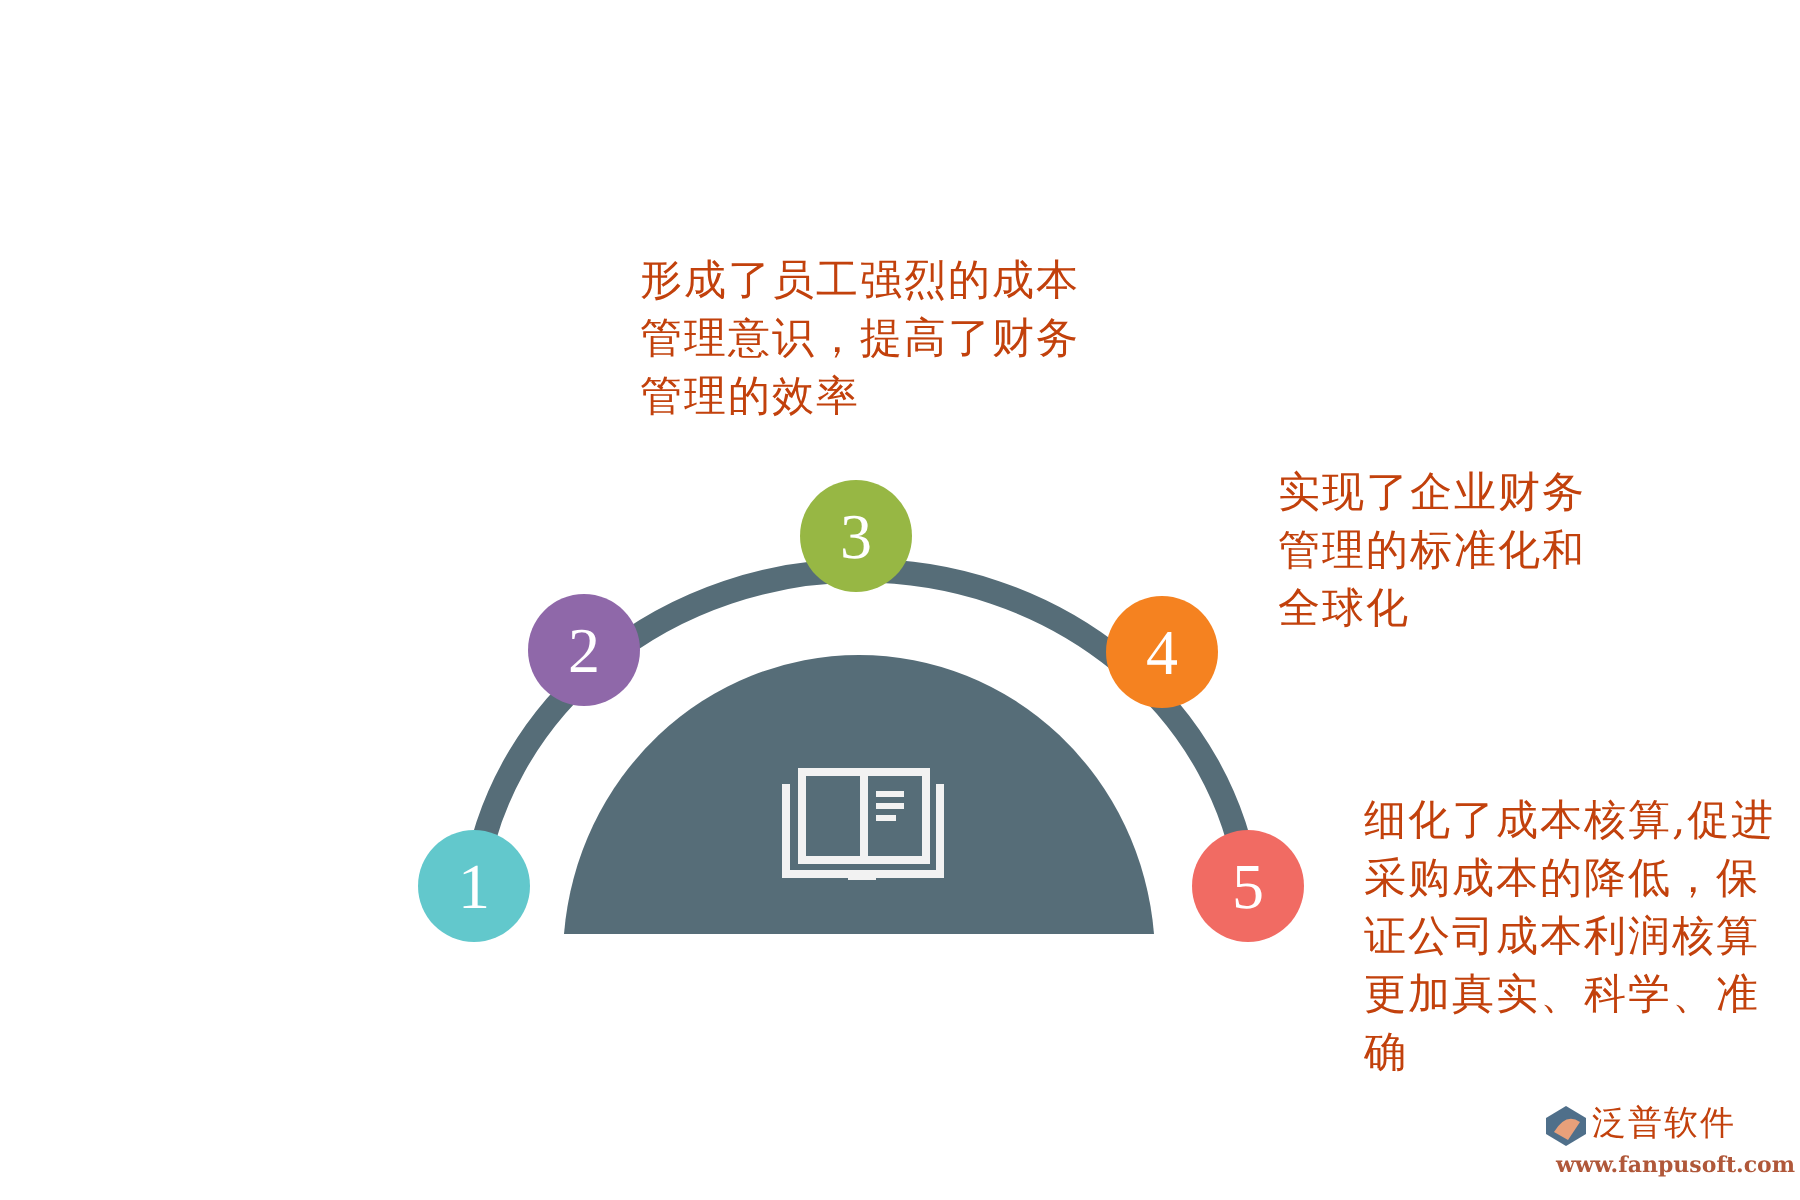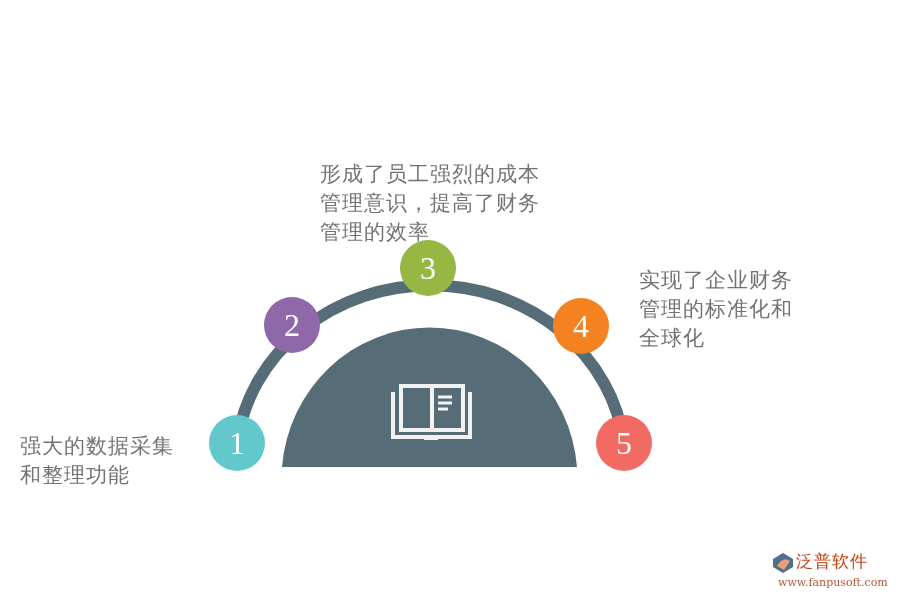--- a/index.html
+++ b/index.html
@@ -1,25 +1,25 @@
 <!DOCTYPE html>
 <html><head>
 <meta charset="utf-8">
 <style>
   html, body { margin:0; padding:0; background:#ffffff; }
   body { width:900px; height:600px; position:relative; overflow:hidden;
          font-family:"DejaVu Serif","Liberation Serif",serif; }
   .stage { position:absolute; left:0; top:0; width:900px; height:600px; }
-  .txt { position:absolute; color:#737373; font-size:21px; line-height:29px; letter-spacing:1px; white-space:pre;margin-top:34px; }
+  .txt { position:absolute; color:#c2410c; font-size:21px; line-height:29px; letter-spacing:1px; white-space:pre; }
   .num { position:absolute; width:56px; height:56px; border-radius:50%; color:#fff;
          font-size:32px; line-height:56px; text-align:center;
          font-family:"Liberation Serif","DejaVu Serif",serif; }
   .logo { position:absolute; left:770px; top:550px; width:125px; height:45px; }
   .logo-cn { position:absolute; left:26px; top:0; font-size:17px; color:#c2410c; font-family:"DejaVu Sans",sans-serif; letter-spacing:1px; }
-  .logo-url { position:absolute; left:8px; top:26px; font-size:11px; color:#b0583a; font-family:"DejaVu Serif",serif; }
+  .logo-url { position:absolute; left:8px; top:26px; font-size:11px; color:#b0583a; font-family:"DejaVu Serif",serif;font-weight:bold; }
 </style>
 </head>
 <body>
 
 <div class="stage">
   <svg width="900" height="600" style="position:absolute;left:0;top:0">
     <path d="M 237 443 A 195 180 0 0 1 624 443" fill="none" stroke="#566d78" stroke-width="12"></path>
     <path d="M 282 467 A 148 152 0 0 1 577 467 Z" fill="#566d78"></path>
     <g fill="none" stroke="#f2f2f2" stroke-width="4">
       <rect x="401" y="386" width="62" height="44"></rect>
@@ -41,28 +41,31 @@
   <div class="num" style="left: 400px; top: 240px; background: rgb(151, 183, 68);">
     <span>3</span>
   </div>
   <div class="num" style="left: 553px; top: 298px; background: rgb(245, 130, 32);">
     <span>4</span>
   </div>
   <div class="num" style="left: 596px; top: 415px; background: rgb(241, 107, 99);">
     <span>5</span>
   </div>
 
-  <div class="txt" style="left:20px;top:398px">强大的数据采集
-和整理功能</div>
   <div class="txt" style="left:320px;top:126px">形成了员工强烈的成本
 管理意识，提高了财务
 管理的效率</div>
   <div class="txt" style="left:639px;top:232px">实现了企业财务
 管理的标准化和
 全球化</div>
+  <div class="txt" style="left:682px;top:396px">细化了成本核算,促进
+采购成本的降低，保
+证公司成本利润核算
+更加真实、科学、准
+确</div>
 
   <div class="logo">
     <svg width="22" height="22" style="position:absolute;left:2px;top:2px">
       <path d="M11 1 L21 7 L21 15 L11 21 L1 15 L1 7 Z" fill="#4f6f8a"></path>
       <path d="M5 14 Q11 4 18 9 L12 18 Z" fill="#e8a07a"></path>
     </svg>
     <span class="logo-cn">泛普软件</span>
     <span class="logo-url">www.fanpusoft.com</span>
   </div>
 </div>

